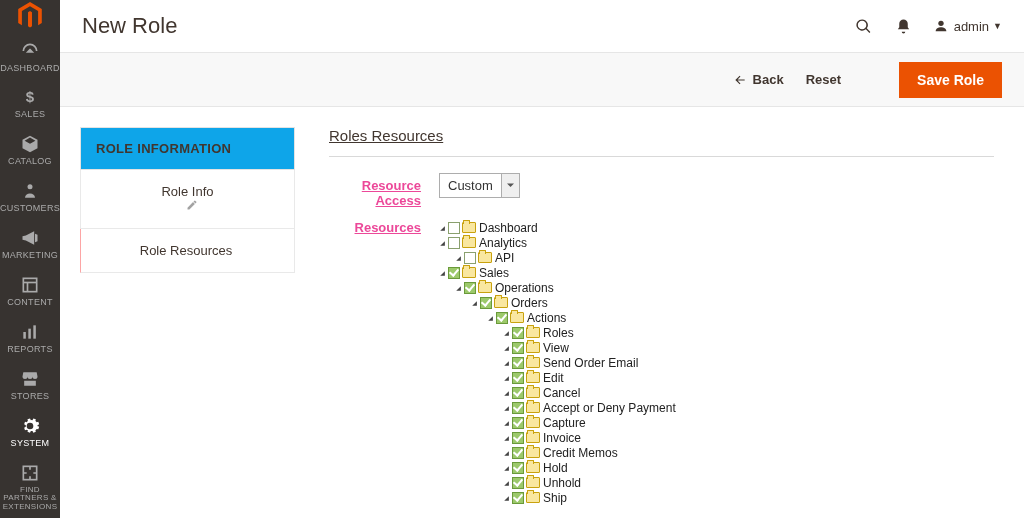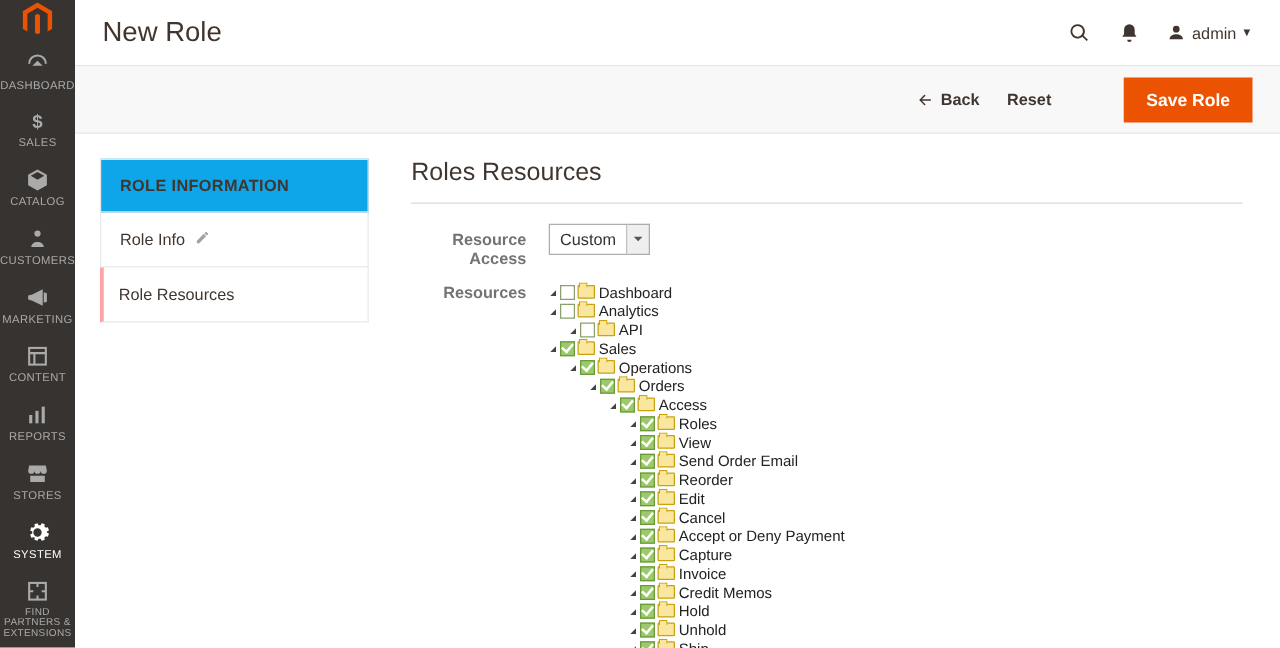--- a/index.html
+++ b/index.html
@@ -28,29 +28,29 @@
   .admin-menu .caret{margin-left:4px;font-size:9px;}
 
   .actionbar{height:55px;background:#f8f8f8;border-top:1px solid #e6e6e6;border-bottom:1px solid #e6e6e6;display:flex;align-items:center;justify-content:flex-end;padding:0 22px;gap:22px;}
   .link-btn{color:#41362f;font-size:13px;display:flex;align-items:center;cursor:pointer;font-weight:600;}
   .link-btn svg{width:14px;height:14px;margin-right:6px;fill:#41362f;}
   .primary-btn{background:#eb5202;color:#fff;padding:10px 18px;font-size:14px;font-weight:600;cursor:pointer;border:none;margin-left:36px;}
 
   .content{display:flex;padding:20px 20px 0 0;}
   .side-panel{width:215px;margin-left:20px;}
   .panel-header{background:#0ea5e9;border:1px solid #e3e3e3;padding:13px 15px;font-size:13px;font-weight:700;color:#41362f;letter-spacing:0.3px;}
-  .panel-item{padding:14px 15px;border:1px solid #e9e9e9;border-top:none;display:flex;align-items:center;cursor:pointer;color:#41362f;}
-  .panel-item.active{border-left:3px solid #fca5a5;padding-left:12px;font-weight:400;}
+  .panel-item{padding:14px 15px;border:1px solid #e9e9e9;border-top:none;display:flex;align-items:center;cursor:pointer;color:#41362f;flex-direction:column;}
+  .panel-item.active{border-left:1px solid #fca5a5;padding-left:12px;font-weight:400;}
   .panel-item .pencil{margin-left:8px;opacity:0.6;}
   .panel-item .pencil svg{width:12px;height:12px;fill:#666;}
 
   .form-area{flex:1;padding-left:34px;padding-right:10px;}
-  .section-title{font-size:20px;color:#41362f;padding-bottom:12px;border-bottom:1px solid #d9d9d9;margin-bottom:16px;}
+  .section-title{font-size:15px;color:#41362f;padding-bottom:12px;border-bottom:1px solid #d9d9d9;margin-bottom:16px;text-decoration:underline;}
   .row{display:flex;margin-bottom:12px;align-items:flex-start;}
-  .row-label{width:110px;text-align:right;padding-right:18px;padding-top:5px;font-weight:600;color:#737373;font-size:13px;}
+  .row-label{width:110px;text-align:right;padding-right:18px;padding-top:5px;font-weight:600;color:#ec4899;font-size:13px;text-decoration:underline;}
   .select-wrap{display:flex;}
   .select-box{border:1px solid #adadad;background:#fff;padding:4px 8px;font-size:13px;min-width:45px;}
   .select-btn{border:1px solid #adadad;border-left:none;background:#efefef;width:18px;display:flex;align-items:center;justify-content:center;}
   .select-btn svg{width:7px;height:7px;fill:#555;}
 
   
   ul.tree, ul.tree ul{list-style:none;padding-left:0;}
   ul.tree ul{padding-left:16px;}
   li.node{line-height:1;white-space:nowrap;}
   li.node > .node-row{display:flex;align-items:center;height:15px;margin-bottom:0;} 
@@ -262,21 +262,21 @@
                           <span class="chk checked"></span>
                           <span class="fld"></span>
                           <span class="t-label">Orders</span>
                         </div>
                       <ul>
                         <li class="node">
                             <div class="node-row">
                               <span class="t-arrow-sm"></span>
                               <span class="chk checked"></span>
                               <span class="fld"></span>
-                              <span class="t-label">Access</span>
+                              <span class="t-label">Actions</span>
                             </div>
                           <ul>
                             <li class="node">
                                 <div class="node-row">
                                   <span class="t-arrow-sm"></span>
                                   <span class="chk checked"></span>
                                   <span class="fld"></span>
                                   <span class="t-label">Roles</span>
                                 </div>
                               </li>
@@ -287,28 +287,20 @@
                                   <span class="fld"></span>
                                   <span class="t-label">View</span>
                                 </div>
                               </li>
                             <li class="node">
                                 <div class="node-row">
                                   <span class="t-arrow-sm"></span>
                                   <span class="chk checked"></span>
                                   <span class="fld"></span>
                                   <span class="t-label">Send Order Email</span>
-                                </div>
-                              </li>
-                            <li class="node">
-                                <div class="node-row">
-                                  <span class="t-arrow-sm"></span>
-                                  <span class="chk checked"></span>
-                                  <span class="fld"></span>
-                                  <span class="t-label">Reorder</span>
                                 </div>
                               </li>
                             <li class="node">
                                 <div class="node-row">
                                   <span class="t-arrow-sm"></span>
                                   <span class="chk checked"></span>
                                   <span class="fld"></span>
                                   <span class="t-label">Edit</span>
                                 </div>
                               </li>

